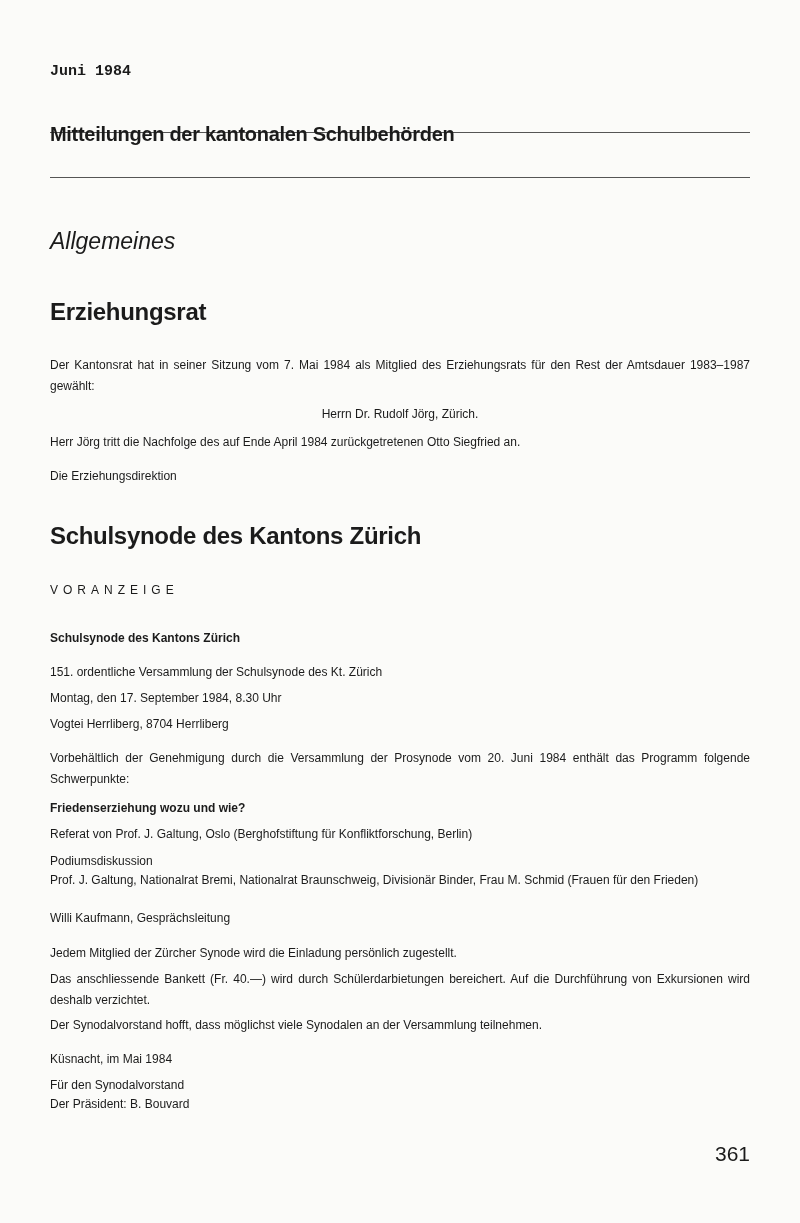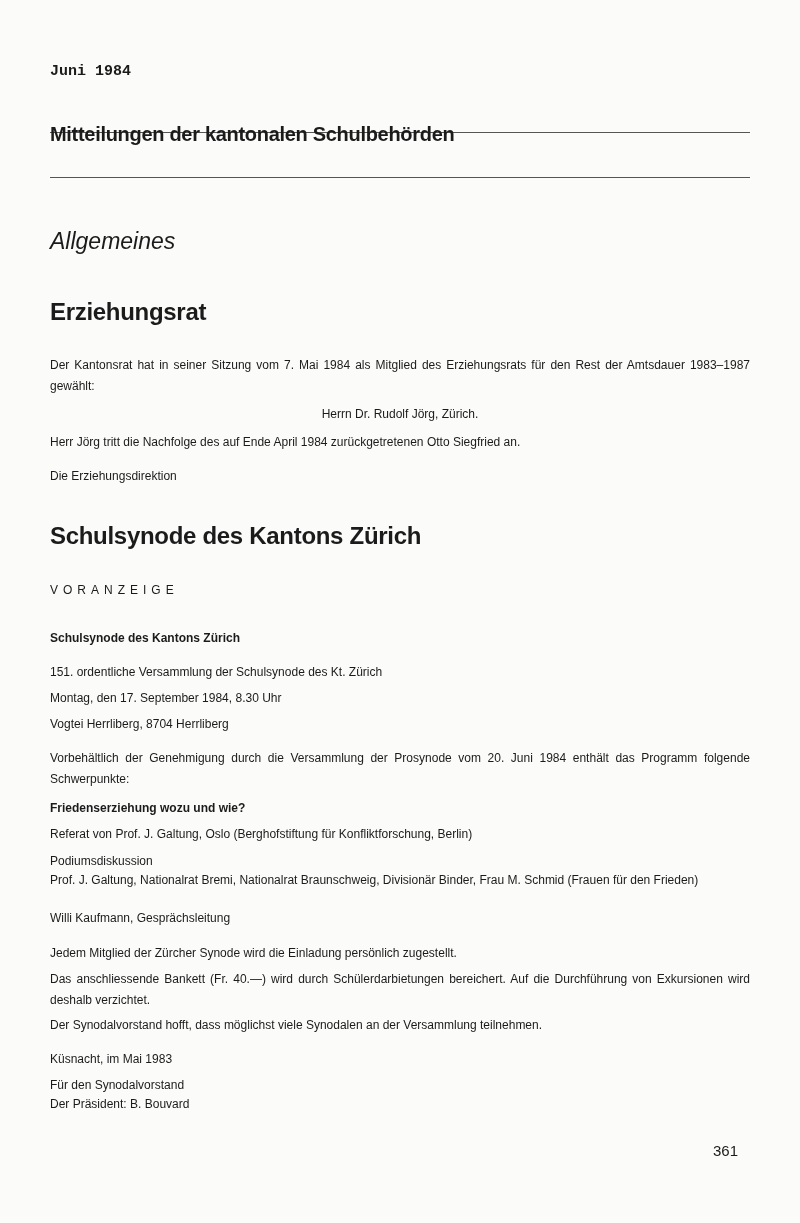--- a/index.html
+++ b/index.html
@@ -21,21 +21,21 @@
     .category { top: 228px; font-size: 23px; font-style: italic; }
     .h2 { font-size: 24px; font-weight: bold; letter-spacing: -0.3px; text-align: right; }
     .h2.e { top: 298px; }
     .h2.s { top: 522px; }
     .p { font-size: 12px; line-height: 21px; }
     .justify { width: 700px; white-space: normal; text-align: justify; }
     .center { width: 700px; text-align: center; }
     .spaced { letter-spacing: 5px; }
     .bold { font-weight: bold; }
     .it { }
-    .pageno { left: auto; right: 12px; top: 1142px; font-size: 15px; }
+    .pageno { left: auto; right: 0; top: 1142px; font-size: 21px; }
   </style>
 </head>
 <body>
 
 <div class="page">
   <div class="abs header-date">Juni 1984</div>
 
   <div class="rule top"></div>
   <div class="abs section-title">Mitteilungen der kantonalen Schulbehörden</div>
   <div class="rule bottom"></div>
@@ -59,18 +59,18 @@
   <div class="abs p bold" style="top:798px">Friedenserziehung wozu und wie?</div>
   <div class="abs p" style="top:824px"><span class="it">Referat</span><span> von Prof. J. Galtung, Oslo (Berghofstiftung für Konfliktforschung, Berlin)</span></div>
   <div class="abs p it" style="top:851px">Podiumsdiskussion</div>
   <div class="abs p justify" style="top:870px">Prof. J. Galtung, Nationalrat Bremi, Nationalrat Braunschweig, Divisionär Binder, Frau M. Schmid (Frauen für den Frieden)</div>
   <div class="abs p" style="top:908px">Willi Kaufmann, Gesprächsleitung</div>
 
   <div class="abs p" style="top:943px">Jedem Mitglied der Zürcher Synode wird die Einladung persönlich zugestellt.</div>
   <div class="abs p justify" style="top:969px">Das anschliessende Bankett (Fr. 40.—) wird durch Schülerdarbietungen bereichert. Auf die Durchführung von Exkursionen wird deshalb verzichtet.</div>
   <div class="abs p" style="top:1015px">Der Synodalvorstand hofft, dass möglichst viele Synodalen an der Versammlung teilnehmen.</div>
 
-  <div class="abs p" style="top:1049px">Küsnacht, im Mai 1983</div>
+  <div class="abs p" style="top:1049px">Küsnacht, im Mai 1984</div>
   <div class="abs p" style="top:1075px">Für den Synodalvorstand</div>
   <div class="abs p" style="top:1094px">Der Präsident: B. Bouvard</div>
 
   <div class="abs pageno">361</div>
 </div>
 
 </body></html>

